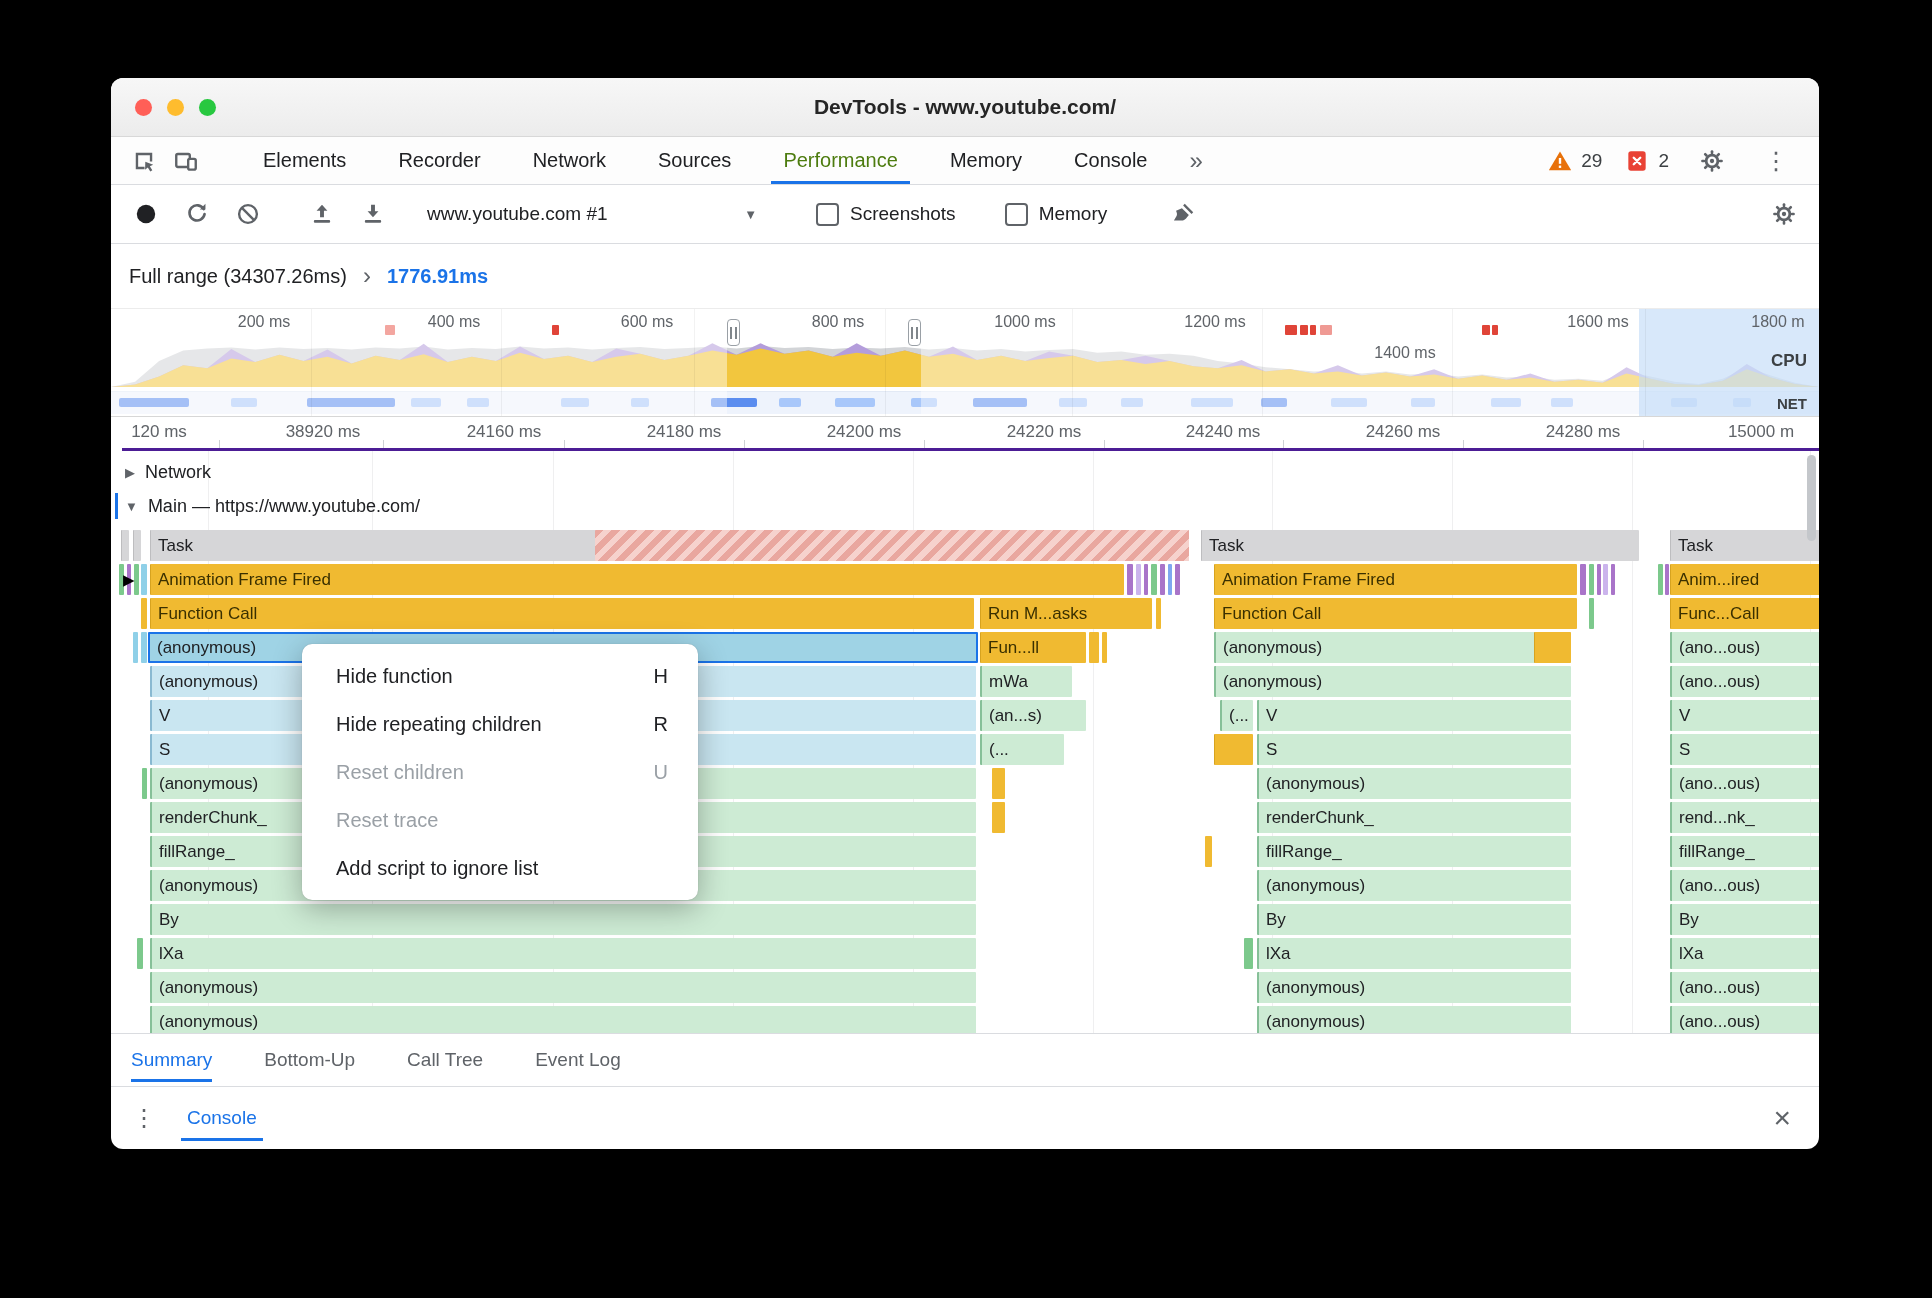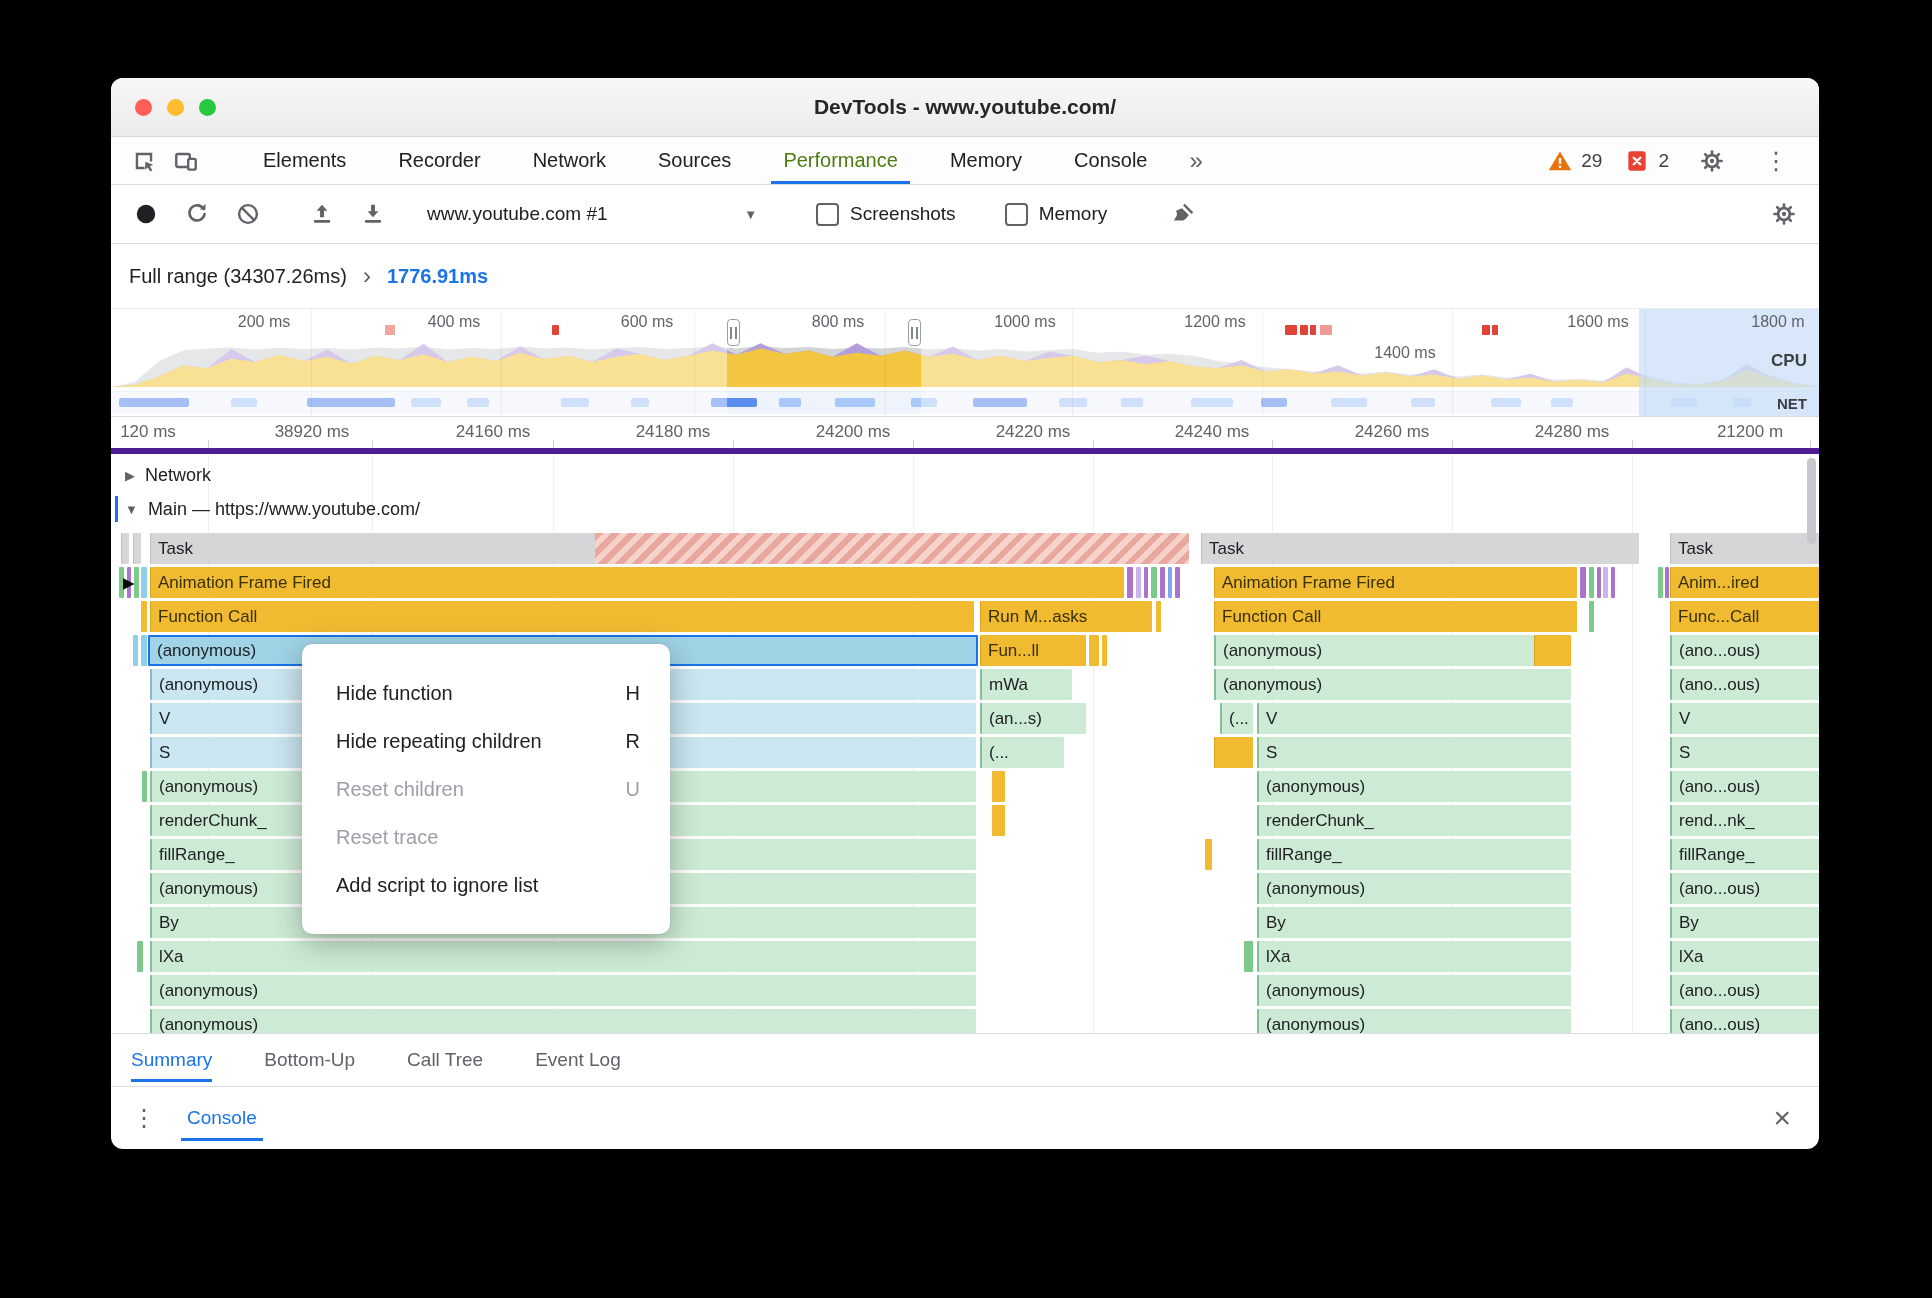--- a/index.html
+++ b/index.html
@@ -54,21 +54,21 @@
   .dim-l{left:0;width:616px;}.dim-r{left:810px;width:718px;}
   .ov-grid{position:absolute;top:0;bottom:0;width:1px;background:rgba(0,0,0,.05);z-index:3;}
   .ov-time{position:absolute;top:4px;transform:translateX(-50%);font-size:16px;color:#5f6368;white-space:nowrap;z-index:4;}
   .ov-marker{position:absolute;top:16px;height:10px;z-index:4;border-radius:1px;}
   .ov-handle{position:absolute;top:10px;width:13px;height:27px;background:#fff;border:1px solid #9aa0a6;border-radius:4px;
              display:flex;align-items:center;justify-content:center;gap:3px;z-index:6;box-sizing:border-box;}
   .ov-handle i{width:2px;height:12px;background:#80868b;display:block;}
   .ov-cpu-label{position:absolute;right:12px;top:42px;font-size:17px;font-weight:700;color:#3c4043;z-index:5;}
   .ov-net-label{position:absolute;right:12px;top:86px;font-size:15px;font-weight:700;color:#3c4043;z-index:5;}
   
-  .ruler{height:31px;flex-shrink:0;position:relative;background:#fff;border-bottom:6px solid #4c1d95;}
+  .ruler{height:31px;flex-shrink:0;position:relative;background:#fff;border-bottom:3px solid #4c1d95;margin-left:11px;}
   .ruler-label{position:absolute;top:5px;transform:translateX(-50%);font-size:17px;color:#5f6368;white-space:nowrap;}
   .ruler-tick{position:absolute;bottom:0;width:1px;height:8px;background:#cdd1d5;}
   
   .flame{flex:1;position:relative;background:#fff;overflow:hidden;}
   .grid-v{position:absolute;top:0;bottom:0;width:1px;background:rgba(32,33,36,.07);z-index:0;}
   .tree-row{position:absolute;left:14px;display:flex;align-items:center;gap:10px;font-size:18px;color:#202124;height:26px;z-index:2;}
   .tri{font-size:13px;color:#5f6368;}
   .main-accent{position:absolute;left:4px;top:42px;width:3px;height:26px;background:#1a73e8;z-index:2;}
   .sb-thumb{position:absolute;right:3px;top:4px;width:9px;height:86px;background:#c4c7cb;border-radius:5px;z-index:7;}
   .flame-seg{position:absolute;height:31px;font-size:17px;color:#202124;line-height:31px;padding-left:7px;
@@ -80,22 +80,22 @@
   .c-cyan{background:#c9e6f1;border-left:2px solid rgba(60,130,170,.45);}
   .c-sel{background:#9fd3e5;border:2px solid #1a73e8;line-height:27px;z-index:4;}
   .c-greens{background:#7cc98c;padding:0;}
   .c-yellows{background:#f0ba31;padding:0;}
   .c-purples{background:#a974c9;padding:0;}
   .c-lavs{background:#cbb4ec;padding:0;}
   .c-blues{background:#7fa7f0;padding:0;}
   .c-cyans{background:#8fd0e8;padding:0;}
   .c-arrow{background:none;color:#000;font-size:15px;padding-left:0;z-index:3;}
   
-  .context-menu{position:absolute;left:191px;top:566px;width:368px;background:#fff;border-radius:10px;
-                box-shadow:0 8px 30px rgba(0,0,0,.30),0 0 1px rgba(0,0,0,.25);padding:25px 0;z-index:50;}
+  .context-menu{position:absolute;left:191px;top:566px;width:396px;background:#fff;border-radius:10px;
+                box-shadow:0 8px 30px rgba(0,0,0,.30),0 0 1px rgba(0,0,0,.25);padding:8px 0;z-index:50;}
   .menu-item{height:48px;display:flex;align-items:center;justify-content:space-between;
              padding:0 30px 0 34px;font-size:20px;color:#202124;}
   .menu-item.disabled{color:#9aa0a6;}
   .menu-shortcut{margin-left:30px;}
   
   .bottom-tabs{height:52px;flex-shrink:0;border-top:1px solid #dadce0;display:flex;align-items:center;padding:0 20px;}
   .btab{margin-right:52px;font-size:19px;color:#5f6368;height:100%;display:flex;align-items:center;position:relative;white-space:nowrap;}
   .btab.active{color:#1a73e8;}
   .btab.active::after{content:"";position:absolute;bottom:4px;left:0;right:0;height:3px;background:#1a73e8;}
   
@@ -326,21 +326,21 @@
   <div class="ruler">
       <div class="ruler-label" style="left: 37px;">120 ms</div>
       <div class="ruler-label" style="left: 201px;">38920 ms</div>
       <div class="ruler-label" style="left: 382px;">24160 ms</div>
       <div class="ruler-label" style="left: 562px;">24180 ms</div>
       <div class="ruler-label" style="left: 742px;">24200 ms</div>
       <div class="ruler-label" style="left: 922px;">24220 ms</div>
       <div class="ruler-label" style="left: 1101px;">24240 ms</div>
       <div class="ruler-label" style="left: 1281px;">24260 ms</div>
       <div class="ruler-label" style="left: 1461px;">24280 ms</div>
-      <div class="ruler-label" style="left: 1639px;">21200 m</div>
+      <div class="ruler-label" style="left: 1639px;">15000 m</div>
       <div class="ruler-tick" style="left: 97px;"></div>
       <div class="ruler-tick" style="left: 261px;"></div>
       <div class="ruler-tick" style="left: 442px;"></div>
       <div class="ruler-tick" style="left: 622px;"></div>
       <div class="ruler-tick" style="left: 802px;"></div>
       <div class="ruler-tick" style="left: 982px;"></div>
       <div class="ruler-tick" style="left: 1161px;"></div>
       <div class="ruler-tick" style="left: 1341px;"></div>
       <div class="ruler-tick" style="left: 1521px;"></div>
       <div class="ruler-tick" style="left: 1699px;"></div>

